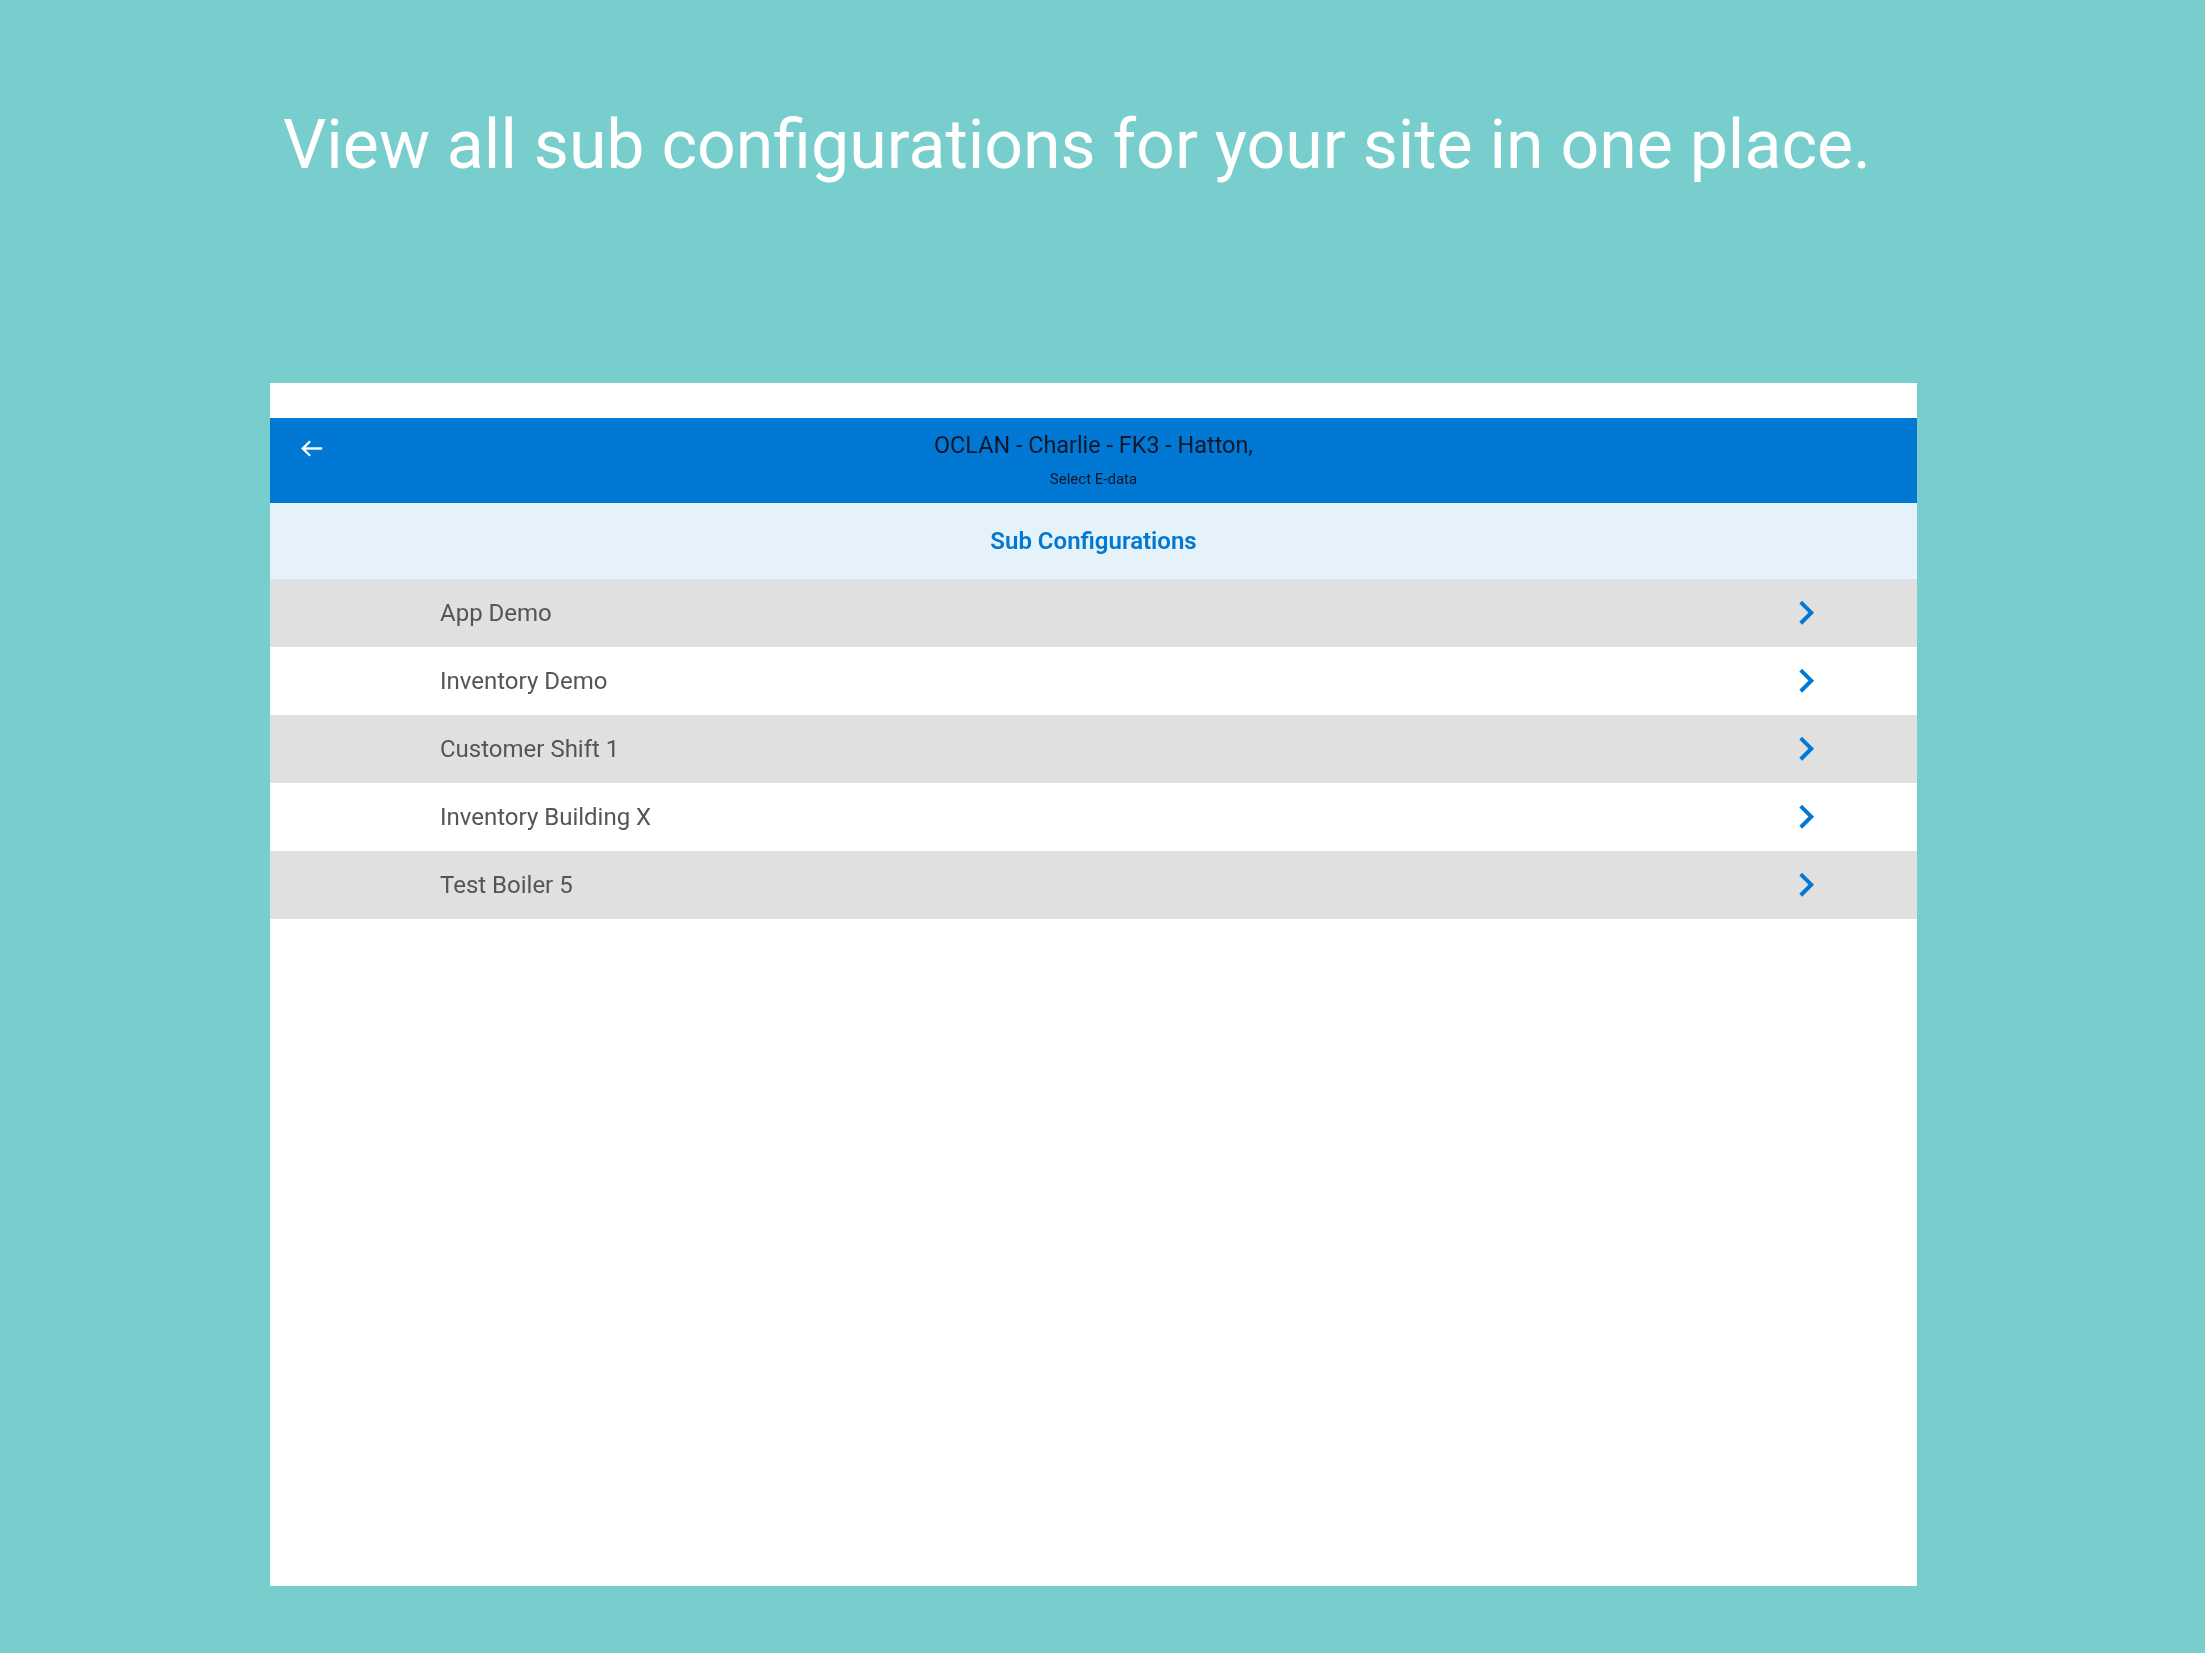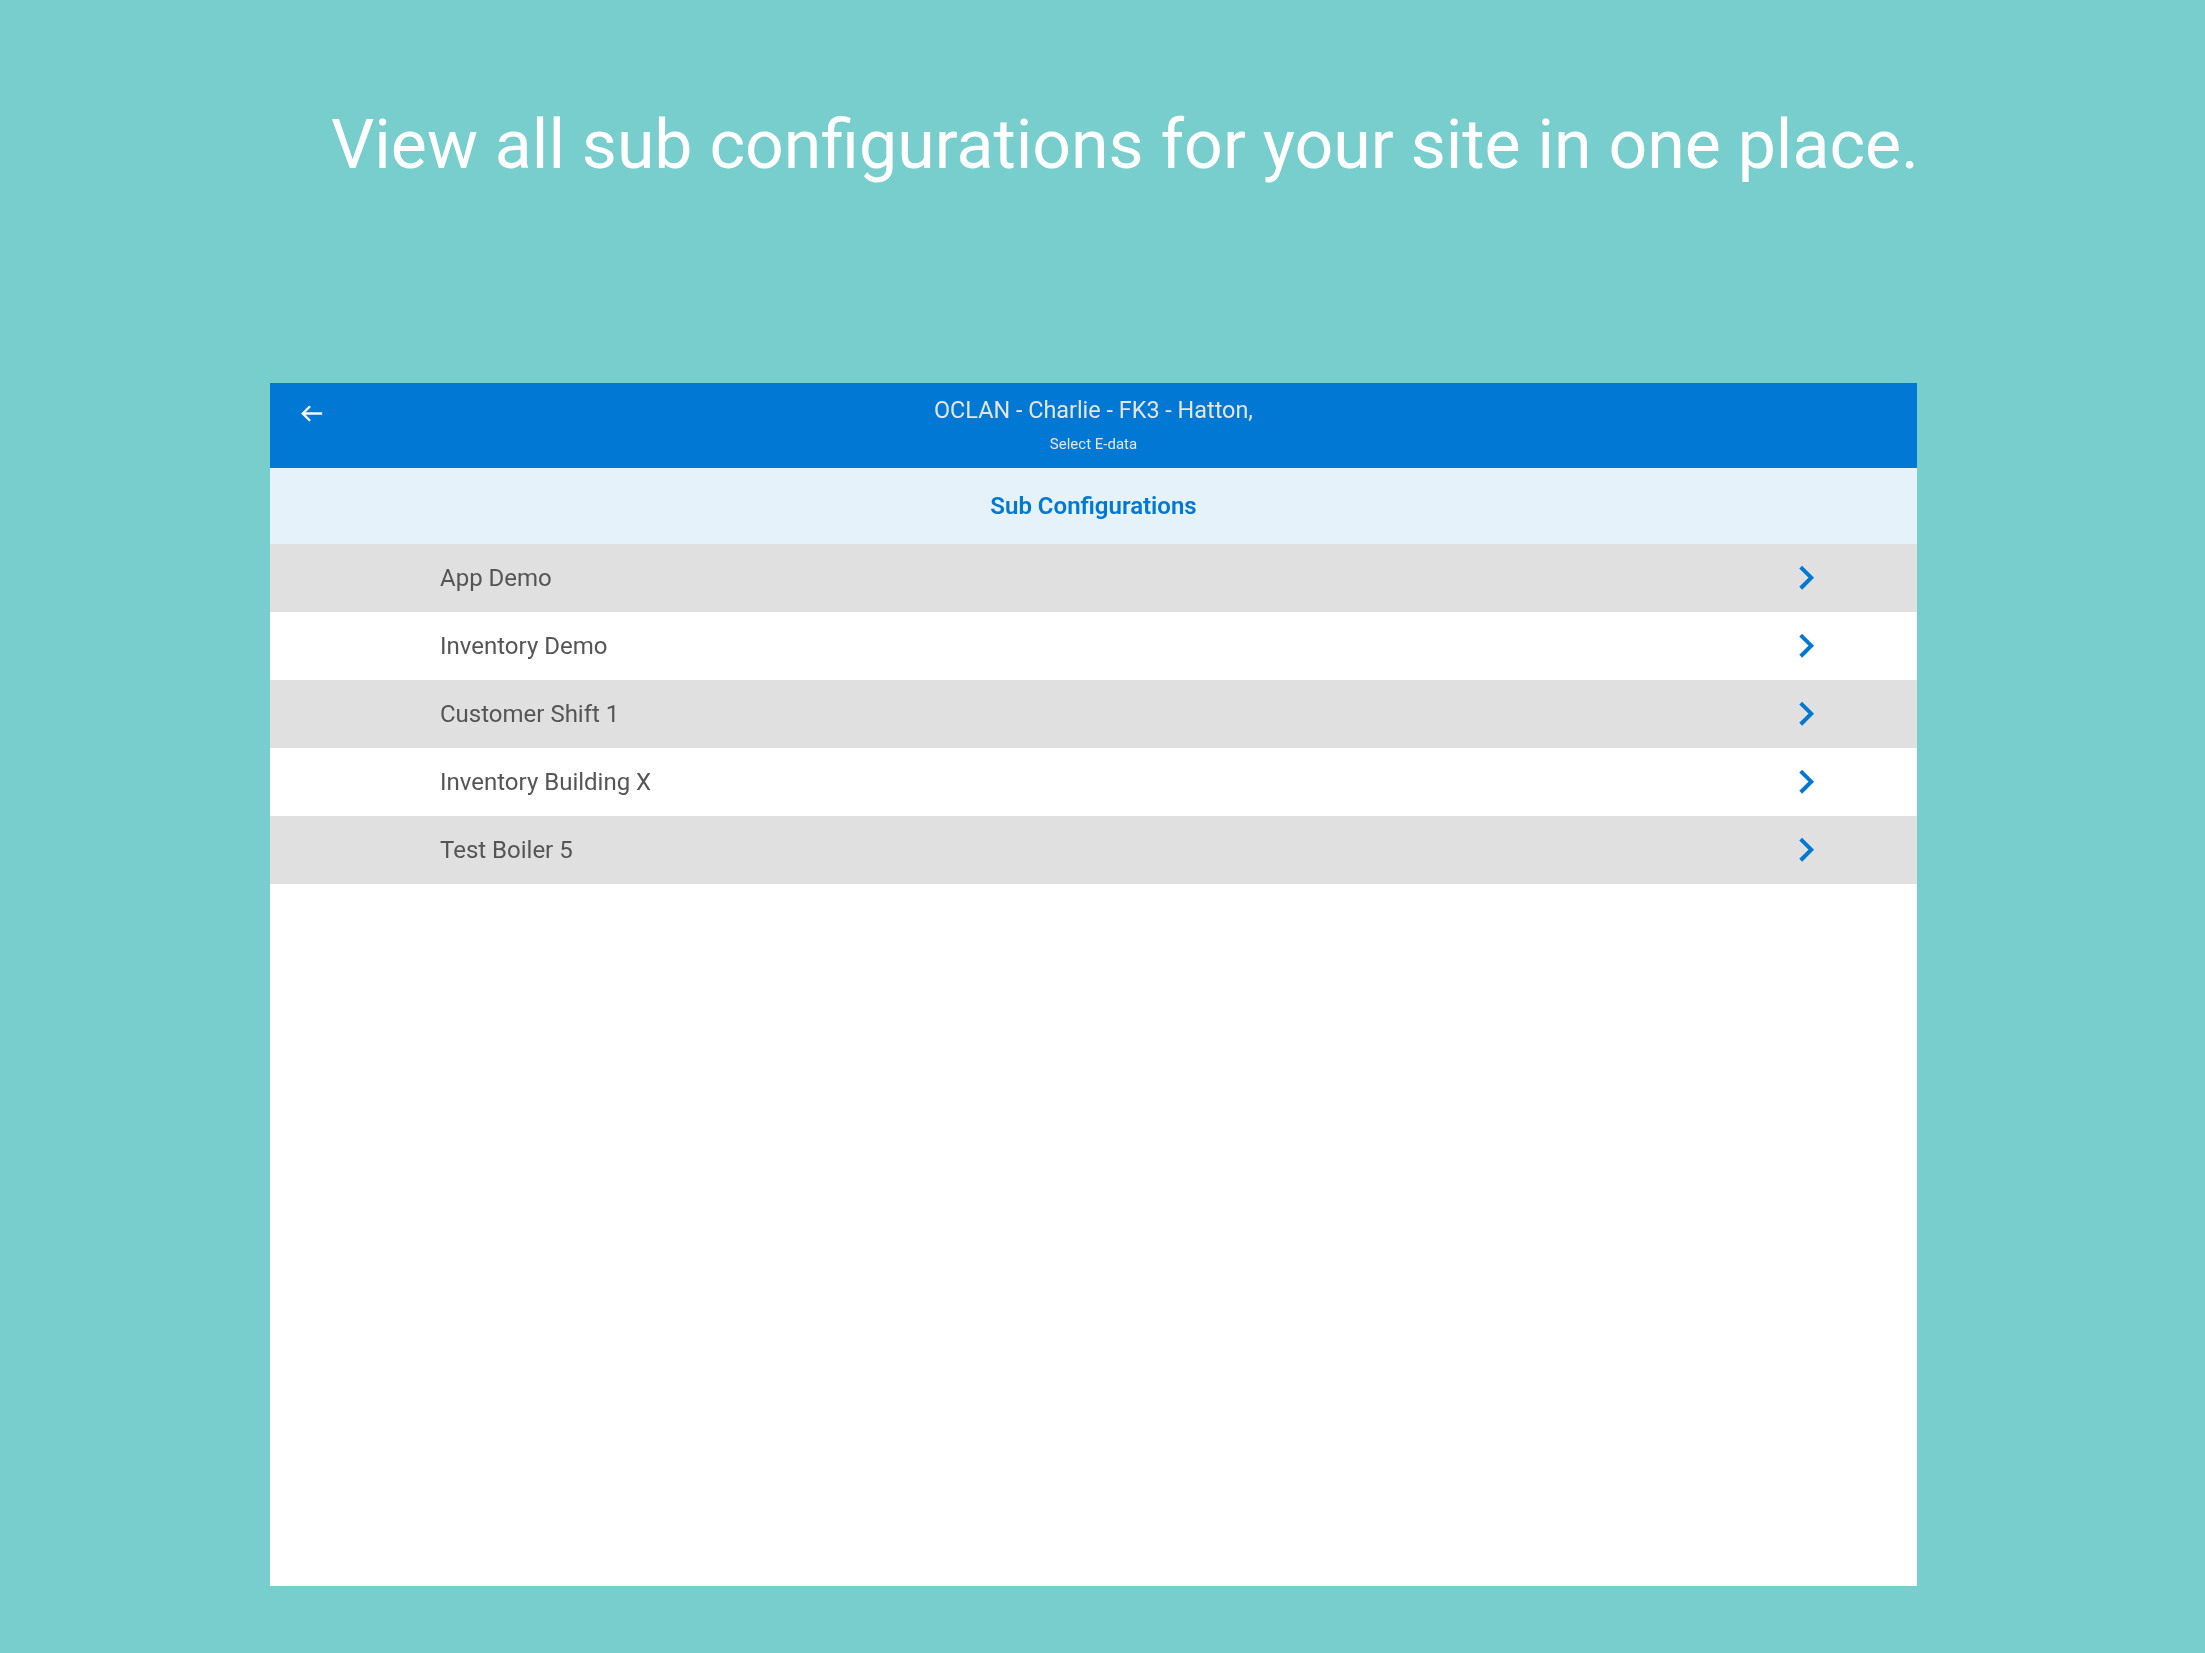--- a/index.html
+++ b/index.html
@@ -18,38 +18,38 @@
     
     .page-title {
       position: absolute;
       top: 105px;
       left: 283px;
       right: 258px;
       color: white;
       font-size: 68px;
       font-weight: 400;
       line-height: 1.2;
-      margin-left: 48px;
     }
     
     .app-panel {
       position: absolute;
       top: 383px;
       left: 270px;
       width: 1647px;
       height: 1203px;
       background-color: white;
       overflow: hidden;
     }
     
     .app-header {
       background-color: #0078D4;
-      color: #e5e5e5;
+      color: #0f172a;
       padding: 13px 24px 14.5px 24px;
       position: relative;
+      margin-top: 35px;
     }
     
     .back-button {
       position: absolute;
       left: 26px;
       top: 16px;
       width: 32px;
       height: 32px;
       display: flex;
       align-items: center;

